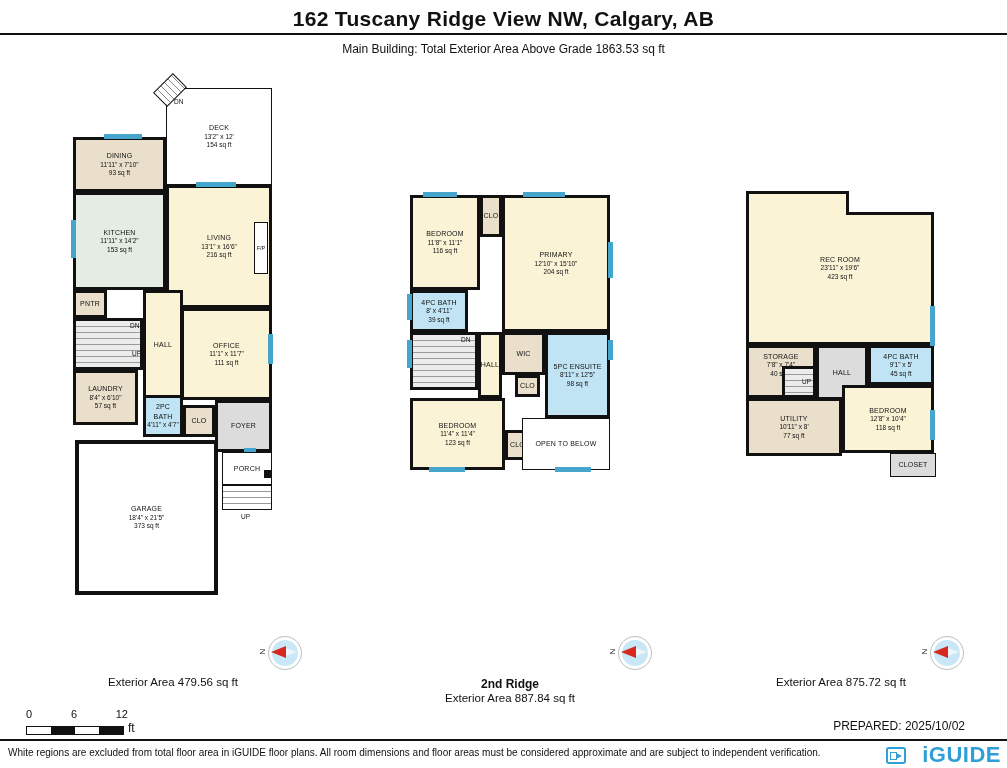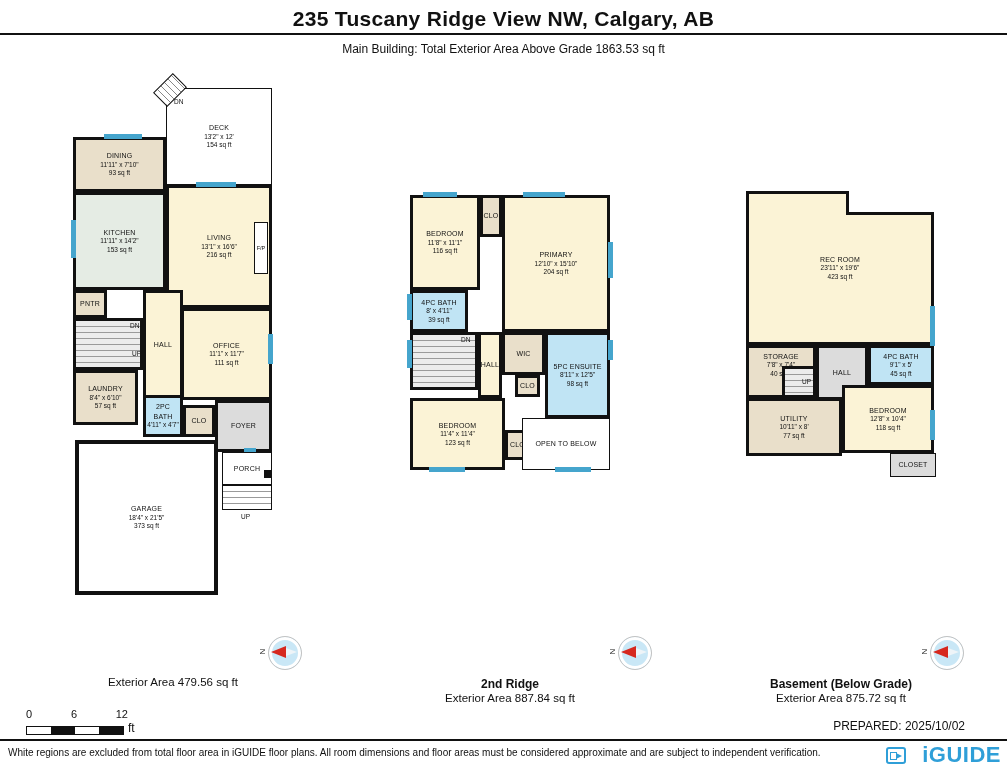--- a/index.html
+++ b/index.html
@@ -57,21 +57,21 @@
   .brand-text{font-size:22px;font-weight:bold;letter-spacing:.5px}
   .brand-icon{position:relative;width:20px;height:17px;border:2px solid #2f9fd8;border-radius:3px;
               box-sizing:border-box;display:inline-block}
   .bi-a{position:absolute;left:2px;top:3px;width:5px;height:6px;border:1.5px solid #2f9fd8}
   .bi-b{position:absolute;right:2px;top:4px;width:0;height:0;
         border-top:3px solid transparent;border-bottom:3px solid transparent;border-left:6px solid #2f9fd8}
 </style>
 </head>
 <body>
 
-<div class="title">235 Tuscany Ridge View NW, Calgary, AB</div>
+<div class="title">162 Tuscany Ridge View NW, Calgary, AB</div>
 <div class="hline" style="top:33px"></div>
 <div class="subtitle">Main Building: Total Exterior Area Above Grade 1863.53 sq ft</div>
 
 <div class="plan" style="left:68px;top:82px;width:210px;height:515px">
   <div class="diag" style="left:88px;top:-2px"></div>
   <span class="tl" style="left:106px;top:16px">DN</span>
 
   <div class="room white thin" style="left:98px;top:6px;width:106px;height:97px">
     <span class="rn">DECK</span>
     <span class="rx">13'2" x 12'</span>
@@ -265,21 +265,20 @@
 </div>
 
 <div class="caption" style="left:63px;top:676px">
   <div class="cap-a">Exterior Area 479.56 sq ft</div>
 </div>
 <div class="caption" style="left:400px;top:676px">
   <div class="cap-n">2nd Ridge</div>
   <div class="cap-a">Exterior Area 887.84 sq ft</div>
 </div>
 <div class="caption" style="left:731px;top:676px">
-  <div class="cap-n">Basement (Below Grade)</div>
   <div class="cap-a">Exterior Area 875.72 sq ft</div>
 </div>
 
 <div class="scalebar">
   <div class="ticks">
     <span>0</span>
     <span>6</span>
     <span>12</span>
   </div>
   <div class="barwrap">

